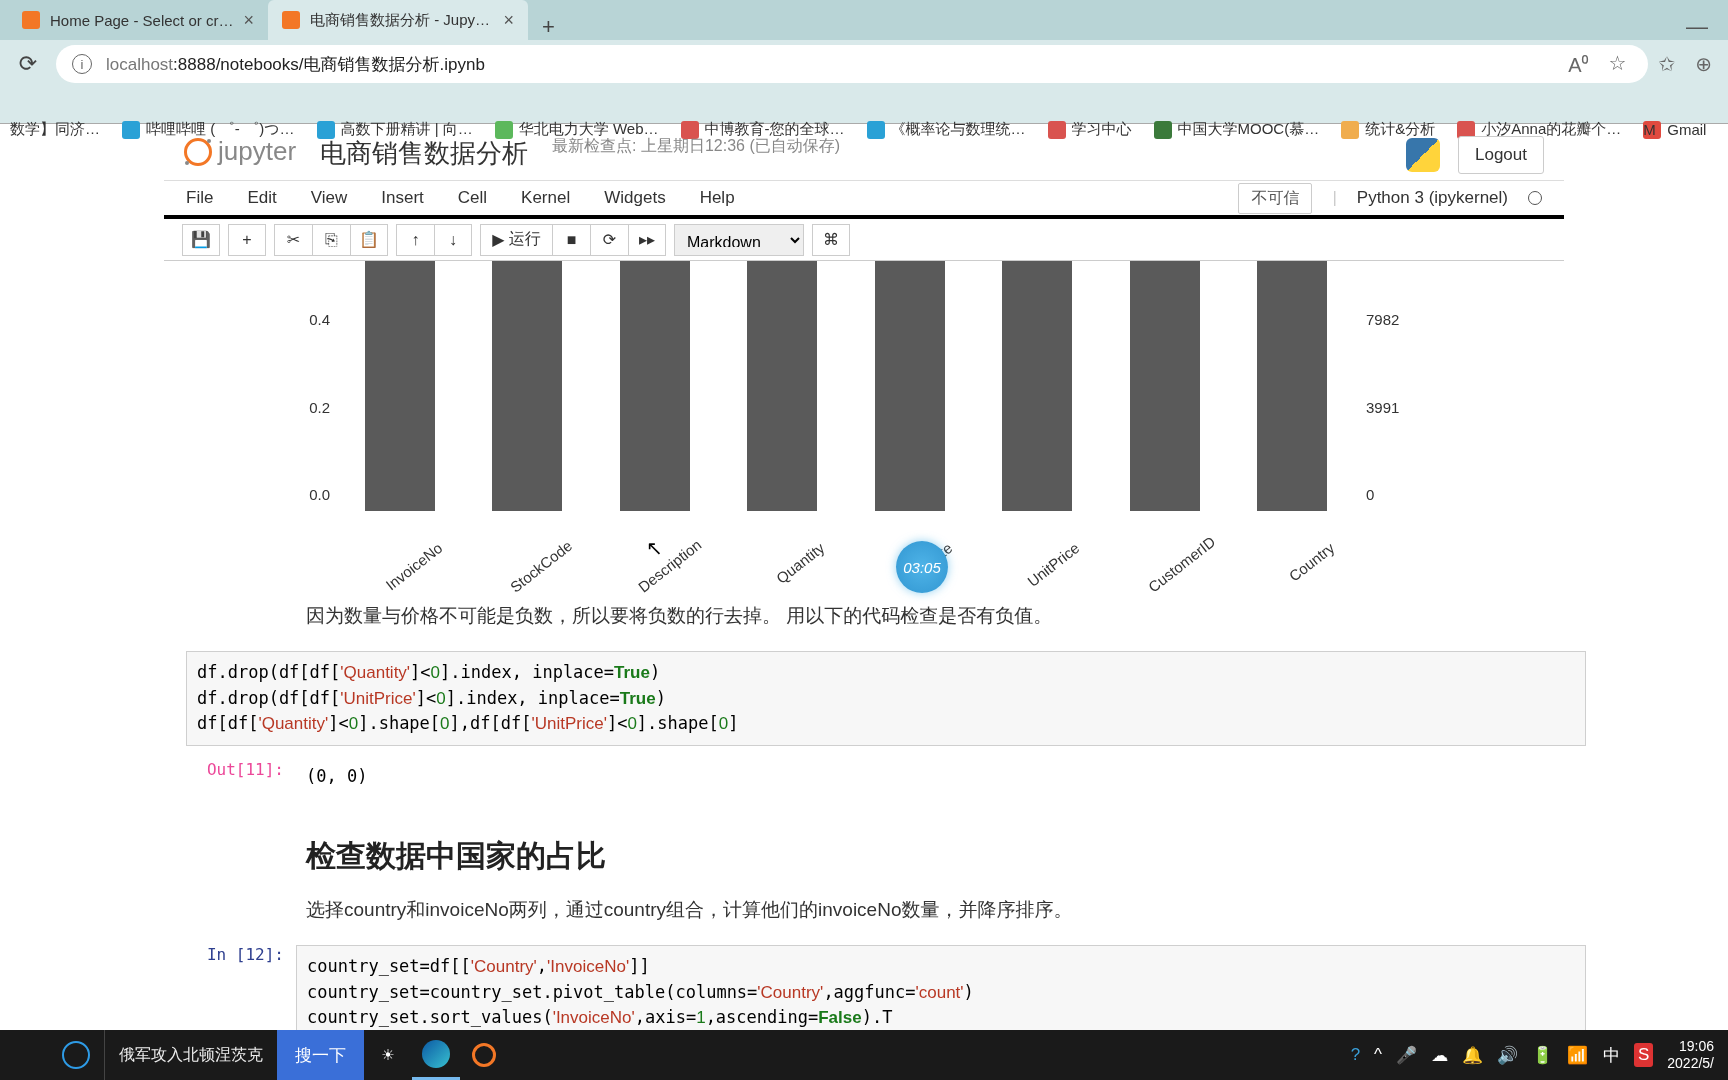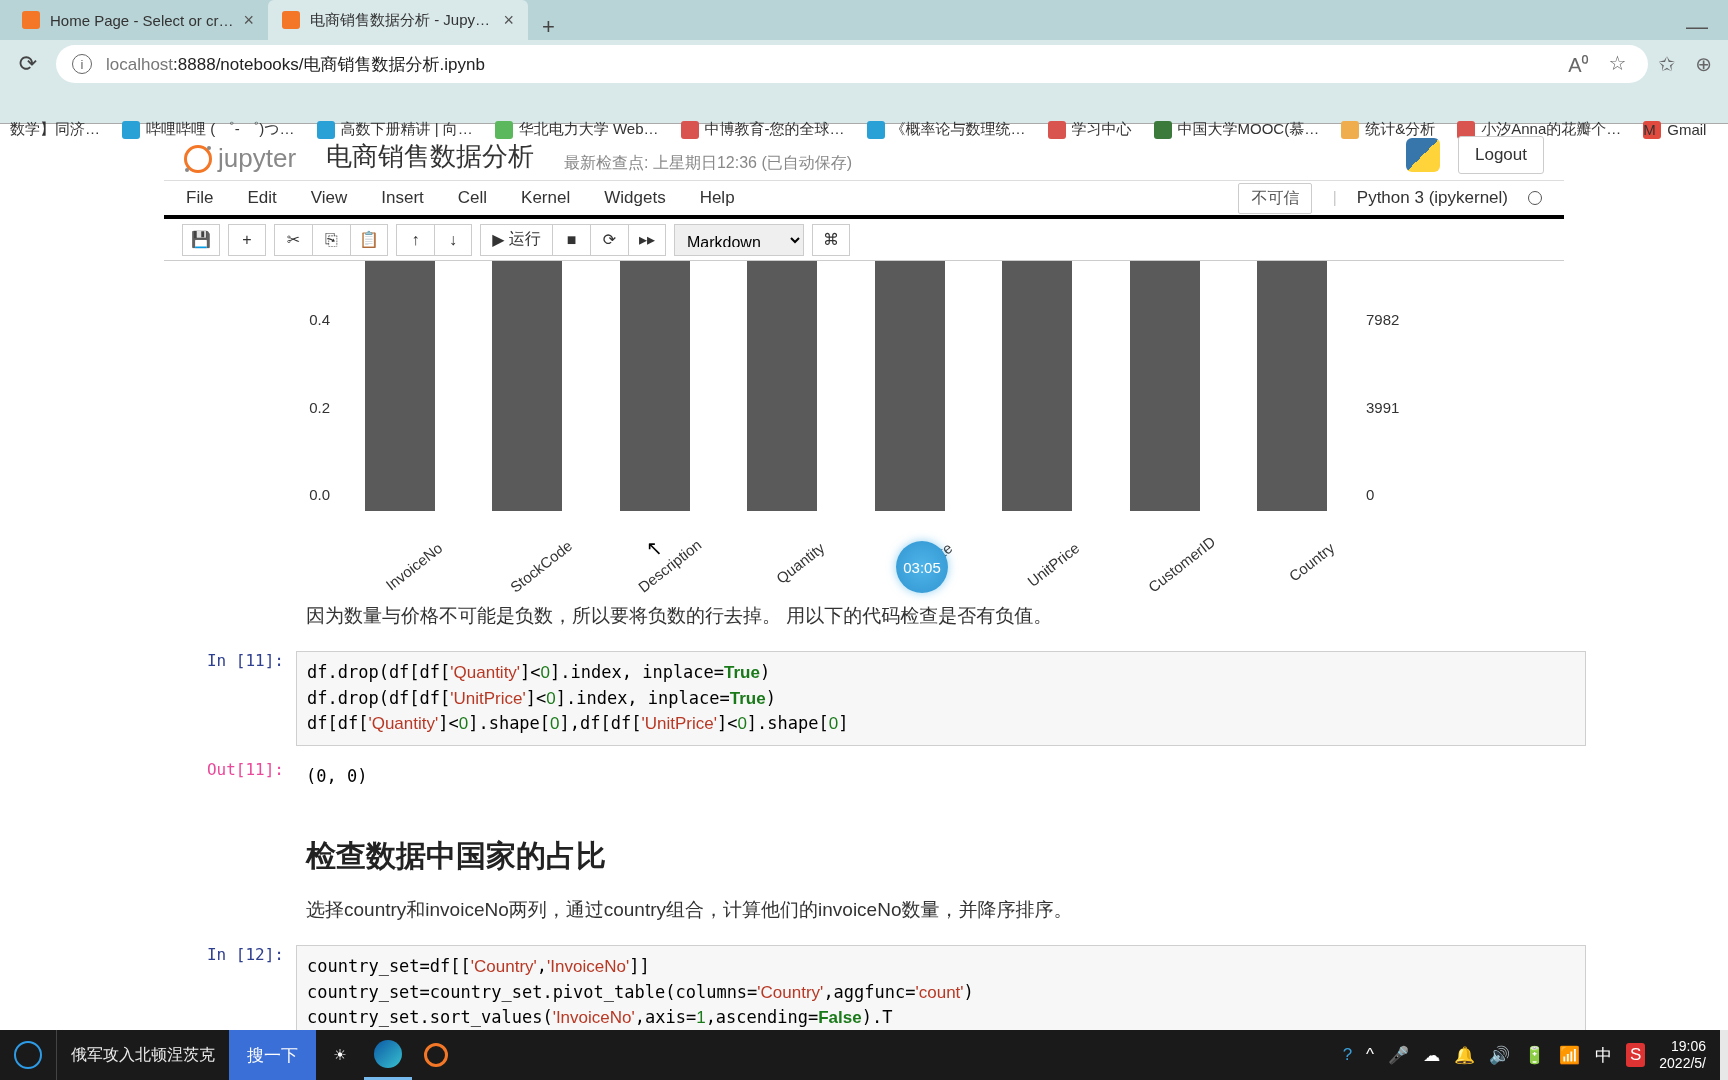--- a/index.html
+++ b/index.html
@@ -22,21 +22,21 @@
 .addr-host { color: #777; }
 .addr-path { color: #222; }
 .addr-icons { display: flex; gap: 20px; color: #666; font-size: 20px; padding-right: 6px; }
 
 .bookmark-bar { display: flex; align-items: center; height: 36px; background: #d9e9ea; padding: 0 10px; gap: 22px; font-size: 15px; color: #333; border-bottom: 1px solid #aaa; }
 .bm-item { display: flex; align-items: center; gap: 6px; white-space: nowrap; margin-top: 48px; }
 .bm-icon { width: 18px; height: 18px; border-radius: 3px; }
 
 
 .page { background: #fff; height: calc(1080px - 40px - 48px - 36px - 50px); overflow: hidden; }
-.jp-header { display: flex; align-items: flex-end; padding: 12px 20px 6px 20px; gap: 30px; border-bottom: 1px solid #ddd; }
+.jp-header { display: flex; align-items: flex-start; padding: 12px 20px 6px 20px; gap: 24px; border-bottom: 1px solid #ddd; }
 .jp-logo { display: flex; align-items: center; gap: 6px; font-size: 26px; color: #888; }
 .jp-logo-circ { width: 28px; height: 28px; border: 3px solid #f37726; border-radius: 50%; position: relative; }
 .jp-logo-circ::before, .jp-logo-circ::after { content:""; position:absolute; width:4px; height:4px; background:#888; border-radius:50%;}
 .jp-logo-circ::before{top:-2px; right:-2px;}
 .jp-logo-circ::after{bottom:-2px; left:-2px;}
 .jp-title { font-size: 26px; color: #333; font-family: Liberation Serif, serif; }
 .jp-checkpoint { font-size: 16px; color: #888; }
 .jp-header-right { margin-left: auto; display: flex; align-items: center; gap: 18px; }
 .py-logo { width: 34px; height: 34px; background: linear-gradient(135deg,#3776ab 50%,#ffd43b 50%); border-radius: 6px; }
 .logout-btn { border: 1px solid #ccc; padding: 8px 16px; border-radius: 3px; font-size: 17px; color: #333; background:#fff; }
@@ -61,40 +61,40 @@
 
 .chart-wrap { position: relative; height: 300px; margin-left: 110px; }
 .chart-axes { position: relative; height: 250px; width: 1020px; margin-left: 40px; }
 .ytick { position: absolute; left: -50px; font-size: 15px; color: #333; transform: translateY(-50%); width: 44px; text-align: right;}
 .ytick2 { position: absolute; right: -80px; font-size: 15px; color: #333; transform: translateY(-50%); text-align: left; width: 70px;}
 .bars { position: absolute; bottom: 0; left: 0; right: 0; top: 0; display: flex; justify-content: space-around; align-items: flex-end; }
 .bar { width: 70px; background: #5a5a5a; height: 100%; }
 .xlabels { display: flex; justify-content: space-around; margin-left: 40px; width: 1020px; }
 .xlab { font-size: 15px; color: #333; transform: rotate(-38deg); transform-origin: top right; text-align: right; width: 70px; margin-top: 28px; position: relative; }
 
-.cursor-badge { position: absolute; top: 280px; left: 600px; width: 52px; height: 52px; border-radius: 50%; background: radial-gradient(circle,#4fb4e8 0%,#3a9fd8 70%); display:flex; align-items:center; justify-content:center; color:#fff; font-size:15px; box-shadow: 0 0 10px rgba(79,180,232,0.6);}
+.cursor-badge { position: absolute; top: 280px; left: 600px; width: 52px; height: 52px; border-radius: 50%; background: radial-gradient(circle,#4fb4e8 0%,#3a9fd8 70%); display:flex; align-items:center; justify-content:center; color:#fff; font-size:15px; box-shadow: 0 0 10px rgba(79,180,232,0.6); font-style: italic;}
 .mouse-ptr { position: absolute; top: 275px; left: 350px; font-size: 20px; }
 
 
 .md-text { margin-left: 120px; font-size: 19px; color: #333; margin-top: 40px; margin-bottom: 20px; line-height: 1.6; }
 .md-heading { margin-left: 120px; font-size: 30px; font-weight: bold; color: #222; margin-top: 44px; margin-bottom: 18px; }
 
 .code-cell { display: flex; margin-top: 14px; }
 .prompt { width: 110px; text-align: right; padding-right: 12px; font-family: monospace; font-size: 16px; flex-shrink: 0; }
 .prompt.in { color: #2e3f8f; }
 .prompt.out { color: #ec4899; }
 .code-area { flex: 1; border: 1px solid #cfcfcf; background: #f7f7f7; padding: 8px 10px; font-family: "Consolas", monospace; font-size: 17px; line-height: 1.5; white-space: pre; color: #000; }
 .out-area { flex: 1; padding: 6px 10px; font-family: monospace; font-size: 17px; }
 
 .tok-str { color: #b83824; }
 .tok-kw { color: #1a7a1a; font-weight: bold; margin-top: 20px; }
 .tok-num { color: #1a7a1a; }
 
 
-.taskbar { position: absolute; bottom: 0; left: 0; right: 8px; height: 50px; background: #1a1a1a; display: flex; align-items: center; color: #fff; font-size: 15px; }
+.taskbar { position: absolute; bottom: 0; left: 0; right: 0; height: 50px; background: #1a1a1a; display: flex; align-items: center; color: #fff; font-size: 15px; padding-left: 48px; }
 .tb-left { display: flex; align-items: center; height: 100%; }
 .ie-btn { width: 56px; height: 50px; display:flex; align-items:center; justify-content:center; background:#1a1a1a;}
 .ie-icon { width: 28px; height: 28px; border: 2px solid #2e9be6; border-radius: 50%; position:relative;}
 .news-pane { padding: 0 14px; font-size: 16px; color: #eee; border-left: 1px solid #444; height:100%; display:flex; align-items:center;}
 .search-pane { background: #3a6fd8; padding: 0 18px; height: 100%; display: flex; align-items: center; font-size: 17px; }
 .task-icon { width: 48px; height: 50px; display: flex; align-items: center; justify-content: center; }
 .task-icon.active { border-bottom: 3px solid #76b9ed; }
 .tb-right { margin-left: auto; display: flex; align-items: center; gap: 14px; padding-right: 14px; font-size: 14px; }
 .tray-ic { font-size: 17px; }
 .clock { text-align: right; line-height: 1.2; }
@@ -277,21 +277,20 @@
               <div class="xlab">CustomerID</div>
               <div class="xlab">Country</div>
             </div>
           <div class="mouse-ptr">↖</div>
           <div class="cursor-badge">03:05</div>
         </div>
 
         <div class="md-text">因为数量与价格不可能是负数，所以要将负数的行去掉。 用以下的代码检查是否有负值。</div>
 
         <div class="code-cell">
-          <div class="prompt in">In  [11]:</div>
           <div class="code-area">df.drop(df[df[<span class="tok-str">'Quantity'</span>]&lt;<span class="tok-num">0</span>].index, inplace=<span class="tok-kw">True</span>)
 df.drop(df[df[<span class="tok-str">'UnitPrice'</span>]&lt;<span class="tok-num">0</span>].index, inplace=<span class="tok-kw">True</span>)
 df[df[<span class="tok-str">'Quantity'</span>]&lt;<span class="tok-num">0</span>].shape[<span class="tok-num">0</span>],df[df[<span class="tok-str">'UnitPrice'</span>]&lt;<span class="tok-num">0</span>].shape[<span class="tok-num">0</span>]</div>
         </div>
         <div class="code-cell">
           <div class="prompt out">Out[11]:</div>
           <div class="out-area">(0, 0)</div>
         </div>
 
         <div class="md-heading">检查数据中国家的占比</div>

